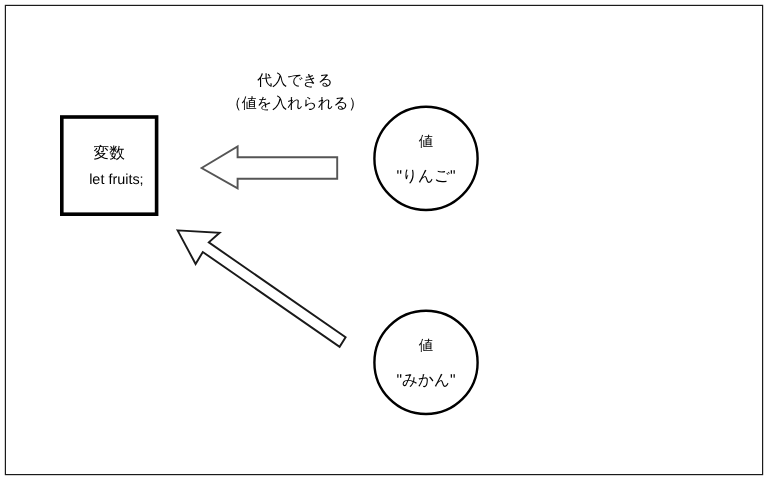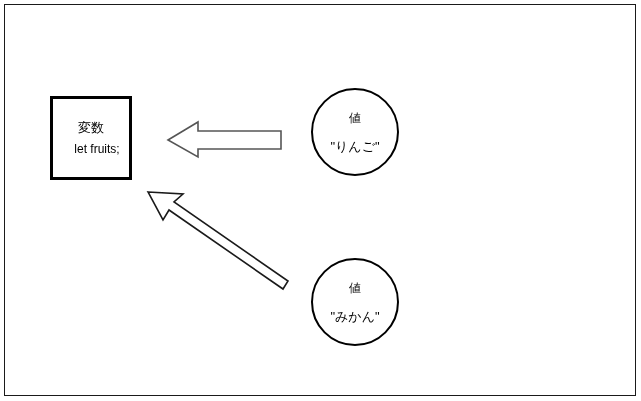--- a/index.html
+++ b/index.html
@@ -128,20 +128,22 @@
 
 <div id="canvas">
 
   <div class="frame-border"></div>
 
   <div class="var-box">
     <div class="line-1">変数</div>
     <div class="line-2">let fruits;</div>
   </div>
 
+  <div class="caption" id="caption-assign">代入できる
+（値を入れられる）</div>
 
 
   <div class="value-circle" id="circle-apple">
     <div class="c-line-1">値</div>
     <div class="c-line-2">"りんご"</div>
   </div>
 
   <div class="value-circle" id="circle-orange">
     <div class="c-line-1">値</div>
     <div class="c-line-2">"みかん"</div>

